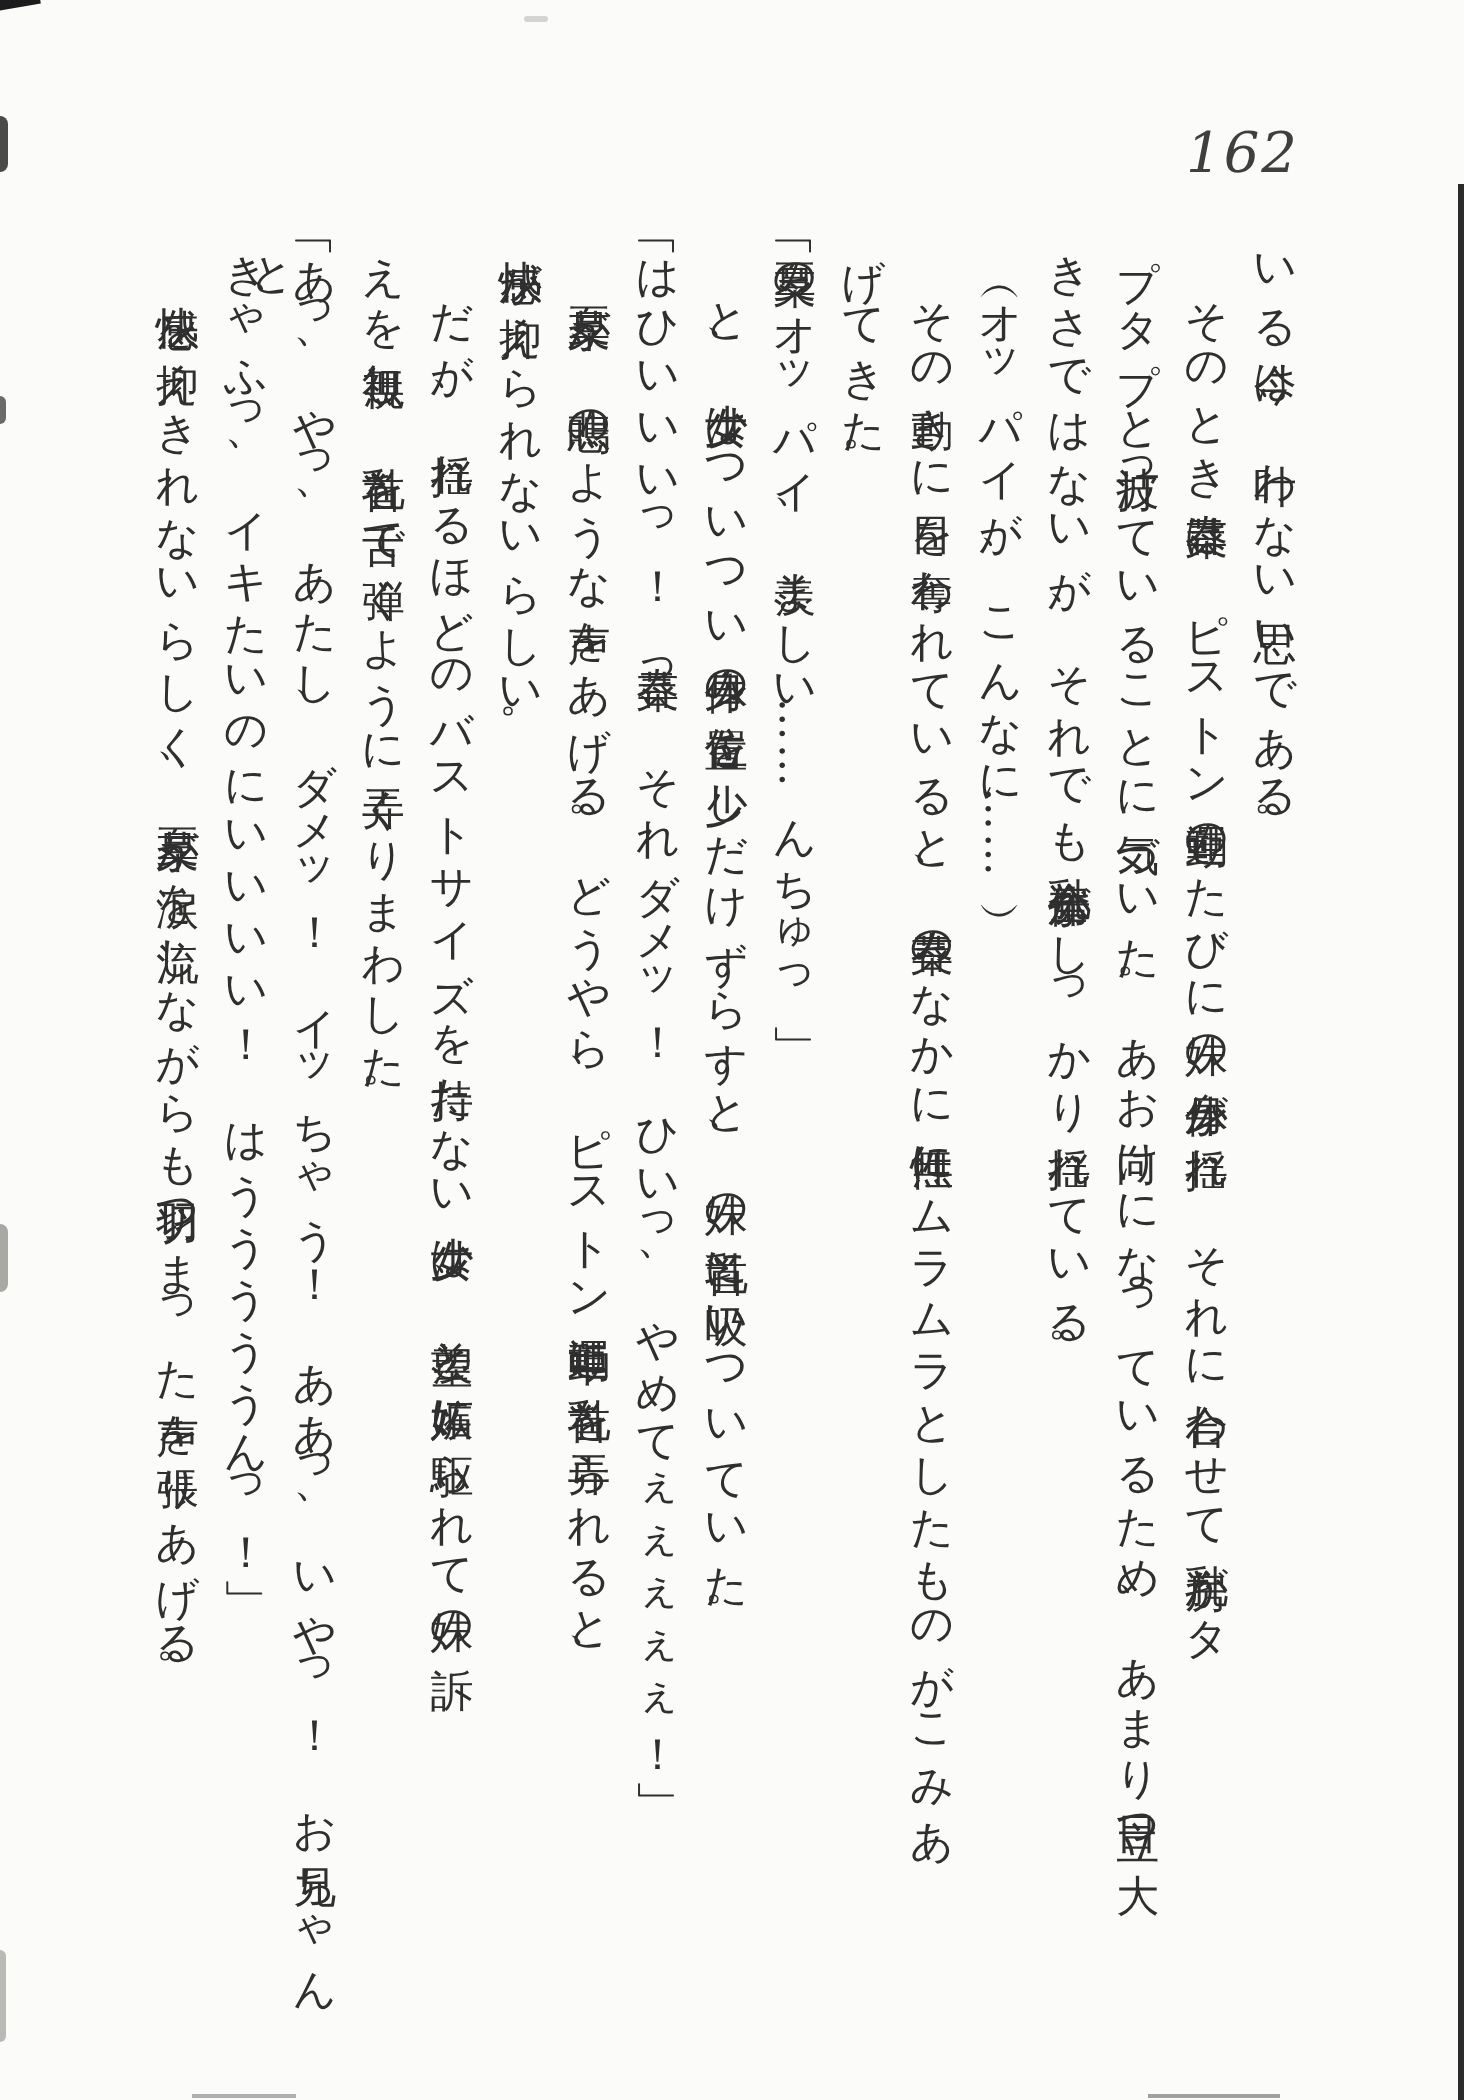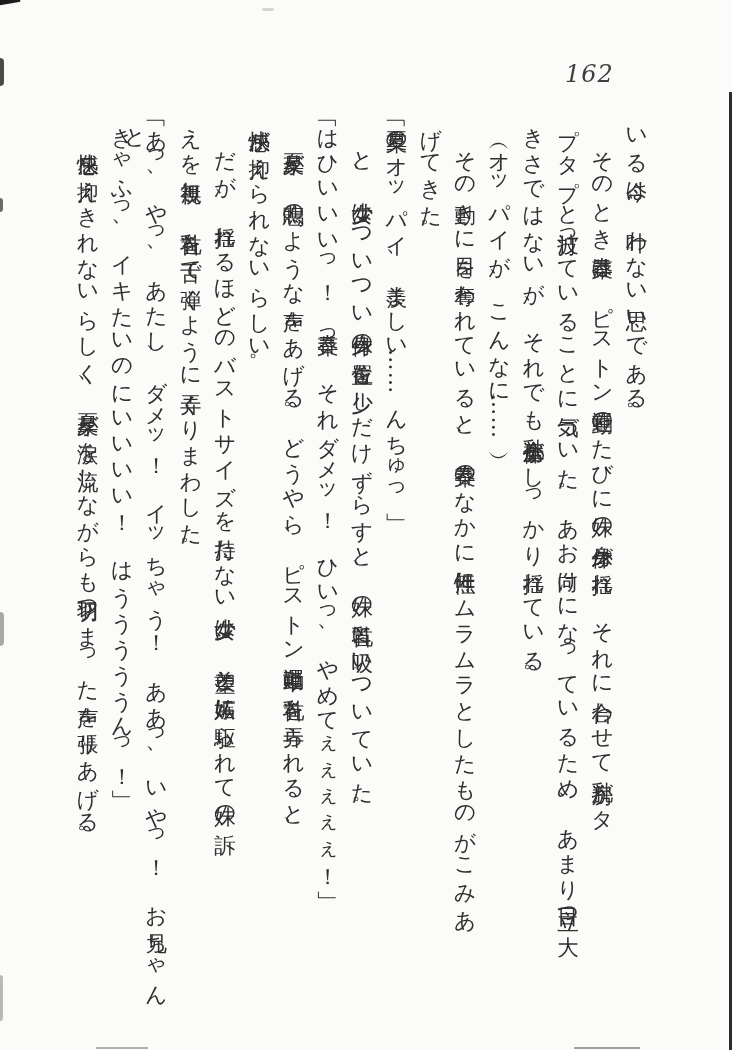--- a/index.html
+++ b/index.html
@@ -10,23 +10,23 @@
     overflow: hidden;
     background: var(--paper, #fbfbf9);
     font-family: "DejaVu Serif", "Liberation Serif", serif;
   }
   .page {
     position: absolute;
     inset: 0;
   }
   .page-number {
     position: absolute;
-    left: 565px;
+    left: 593px;
     top: 60px;
-    font-size: 24px;
+    font-size: 28px;
     font-style: italic;
     color: var(--ink-light, #3f3f3f);
     letter-spacing: 1px;
   }
   .text-block {
     position: absolute;
     top: 113px;
     right: 85px;
     height: 886px;
     writing-mode: vertical-rl;

